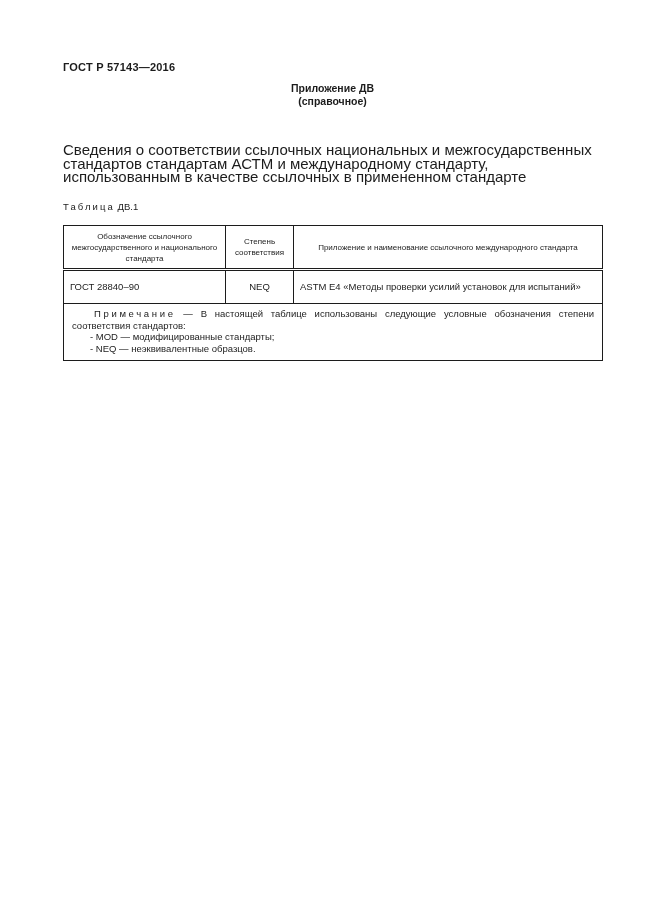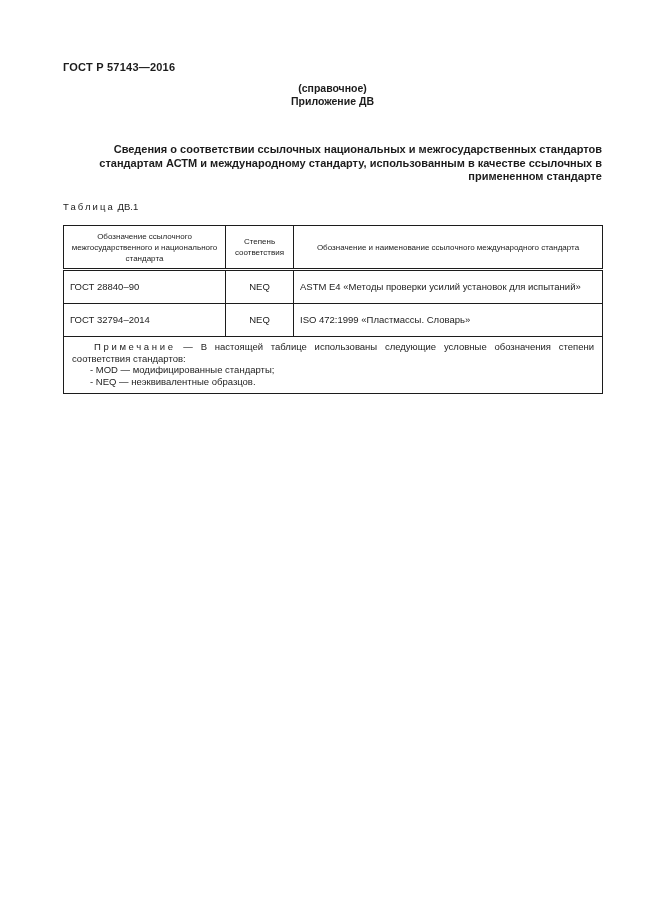--- a/index.html
+++ b/index.html
@@ -38,23 +38,23 @@
     text-align: center;
     font-size: 10.5px;
     font-weight: bold;
     line-height: 13px;
   }
   .doc-title {
     position: absolute;
     top: 143px;
     left: 0;
     width: 100%;
-    text-align: right;
-    font-size: 11px;
-    font-weight: bold;
+    text-align: left;
+    font-size: 15px;
+    font-weight: normal;
     line-height: 13.5px;
   }
   .table-label {
     position: absolute;
     top: 201px;
     left: 0;
     font-size: 9.5px;
     text-align: center;
   }
   .table-label .spaced {
@@ -130,54 +130,49 @@
 </style>
 </head>
 <body>
 
 <div class="page">
   <div class="content">
 
     <div class="doc-code">ГОСТ Р 57143—2016</div>
 
     <div class="annex">
+      <div>Приложение ДВ</div>
       <div>(справочное)</div>
-      <div>Приложение ДВ</div>
     </div>
 
     <div class="doc-title">Сведения о соответствии ссылочных национальных и межгосударственных стандартов стандартам АСТМ и международному стандарту, использованным в качестве ссылочных в примененном стандарте</div>
 
     <div class="table-label">
       <span class="spaced">Таблица</span>
       <span>ДВ.1</span>
     </div>
 
     <table class="std-table">
       <colgroup>
         <col class="c1">
         <col class="c2">
         <col class="c3">
       </colgroup>
       <thead>
         <tr>
           <th>Обозначение ссылочного межгосударственного и национального стандарта</th>
           <th>Степень соответствия</th>
-          <th>Обозначение и наименование ссылочного международного стандарта</th>
+          <th>Приложение и наименование ссылочного международного стандарта</th>
         </tr>
       </thead>
       <tbody>
         <tr class="tall">
           <td class="cell-standard">ГОСТ 28840–90</td>
           <td class="cell-degree">NEQ</td>
           <td class="cell-reference">ASTM E4 «Методы проверки усилий установок для испытаний»</td>
-        </tr>
-        <tr class="tall">
-          <td class="cell-standard">ГОСТ 32794–2014</td>
-          <td class="cell-degree">NEQ</td>
-          <td class="cell-reference">ISO 472:1999 «Пластмассы. Словарь»</td>
         </tr>
         <tr>
           <td class="note-cell" colspan="3">
             <div class="note-para">
               <span class="note-label">Примечание</span><span> — В настоящей таблице использованы следующие условные обозначения степени соответствия стандартов:</span>
             </div>
             <div class="note-item">- MOD — модифицированные стандарты;</div>
             <div class="note-item">- NEQ — неэквивалентные образцов.</div>
           </td>
         </tr>

